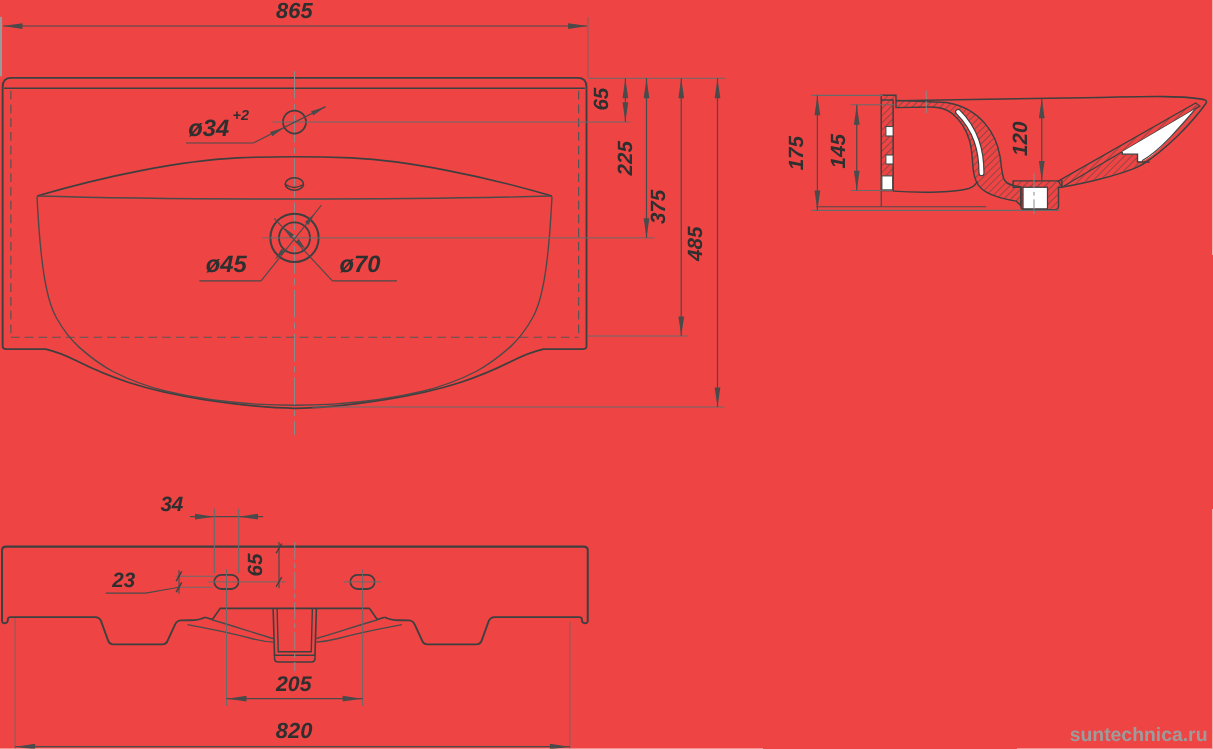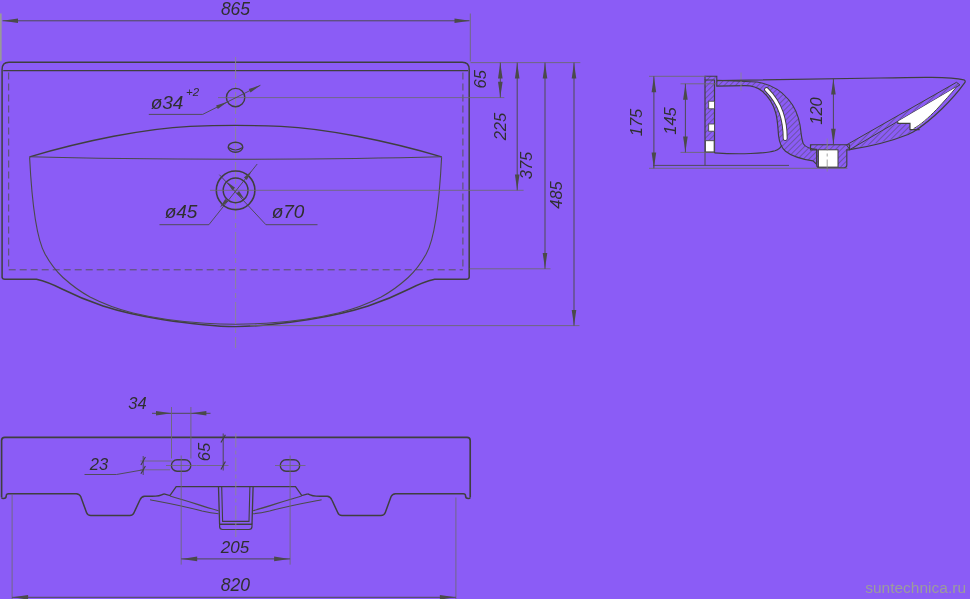--- a/index.html
+++ b/index.html
@@ -1,16 +1,16 @@
 <!DOCTYPE html>
 <html><head>
 <meta charset="utf-8">
 <style>
 html,body{margin:0;padding:0;background:#fff;}
-#page{position:relative;width:970px;height:599px;background:#8b5cf6;overflow:hidden;}
+#page{position:relative;width:970px;height:599px;background:#ef4444;overflow:hidden;font-weight:bold;}
 svg{position:absolute;top:0;left:0;}
 text{font-family:"Liberation Sans",sans-serif;font-style:italic;fill:#2f2f2f;}
 .wm{font-family:"Liberation Sans",sans-serif;font-style:normal;fill:#9c9c9c;}
 </style>
 </head>
 <body>
 <div id="page">
 <svg width="970" height="599" viewBox="0 0 970 599">
 <defs>
 <pattern id="hatch" width="4.0" height="4.0" patternUnits="userSpaceOnUse" patternTransform="rotate(45)">

